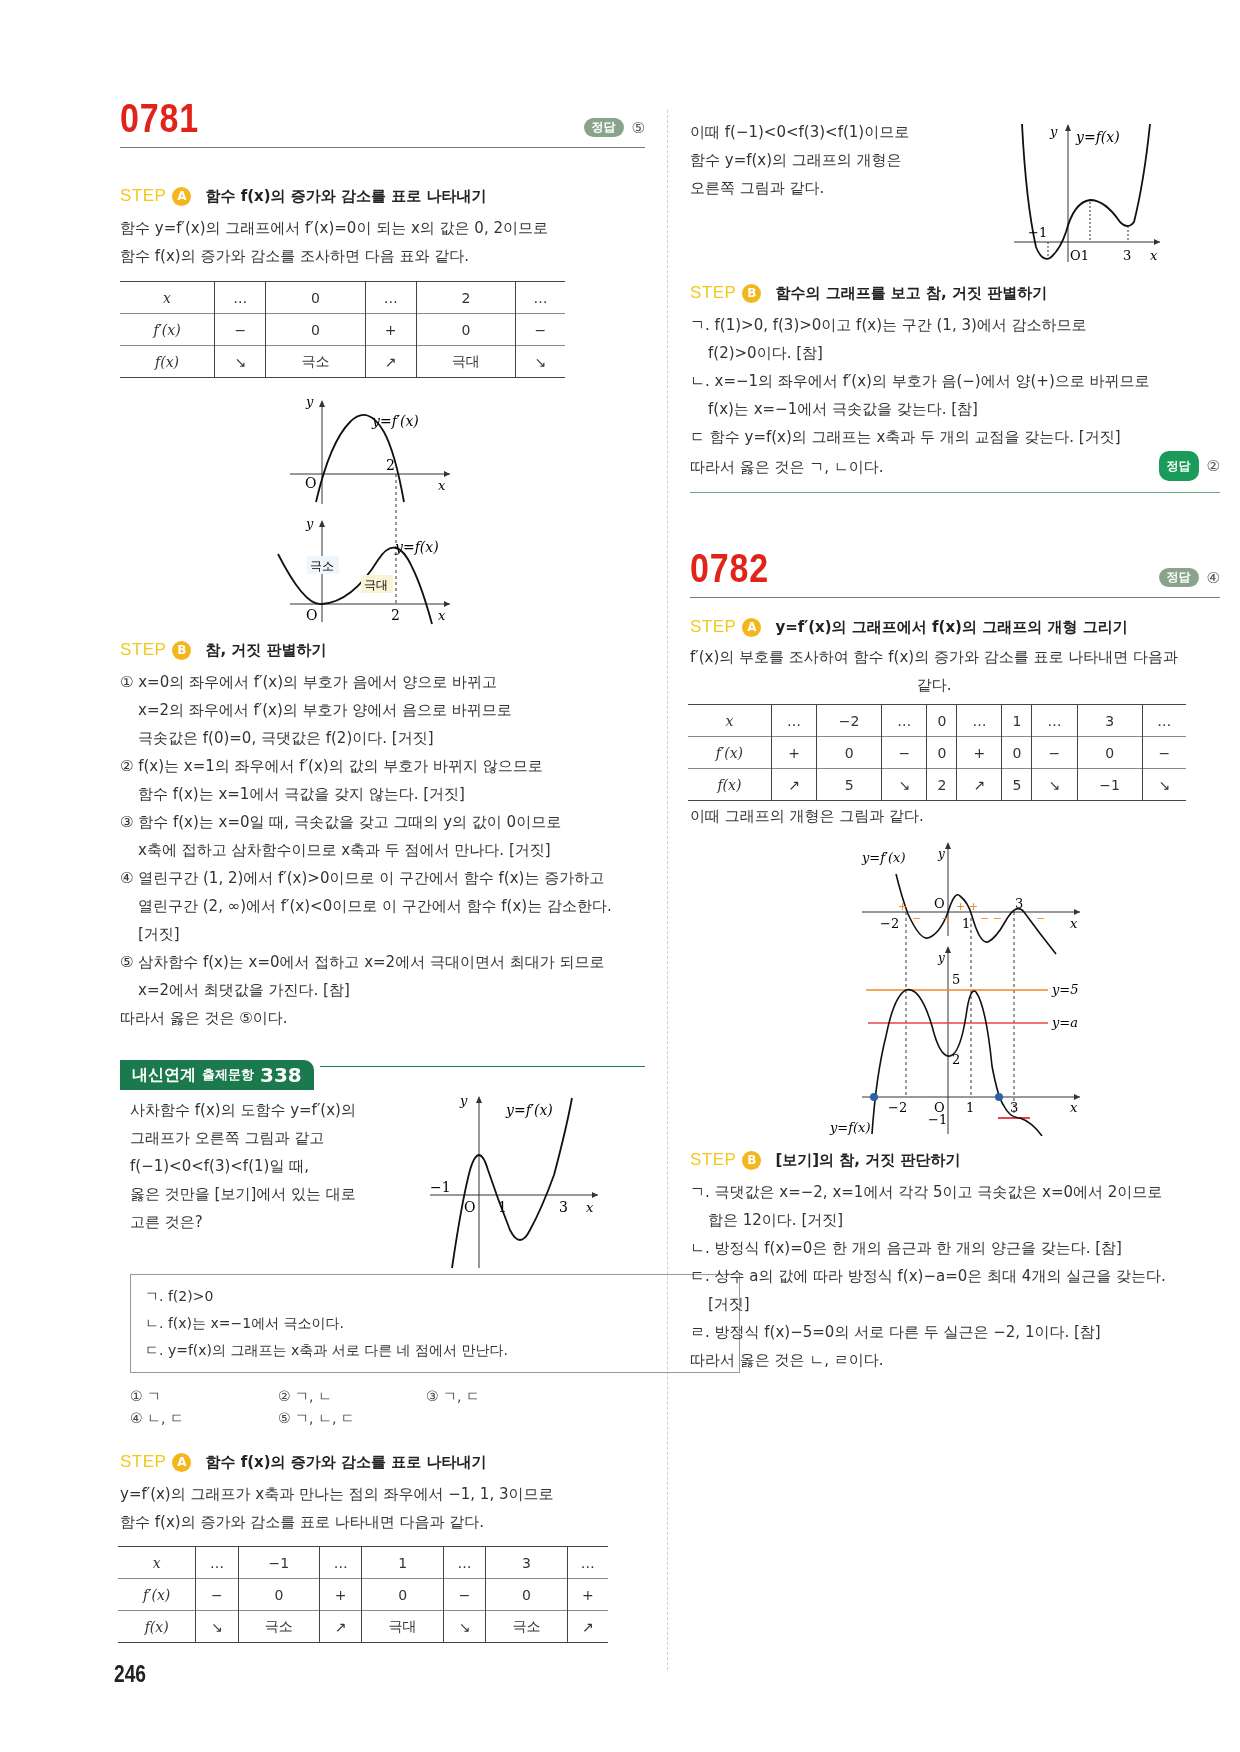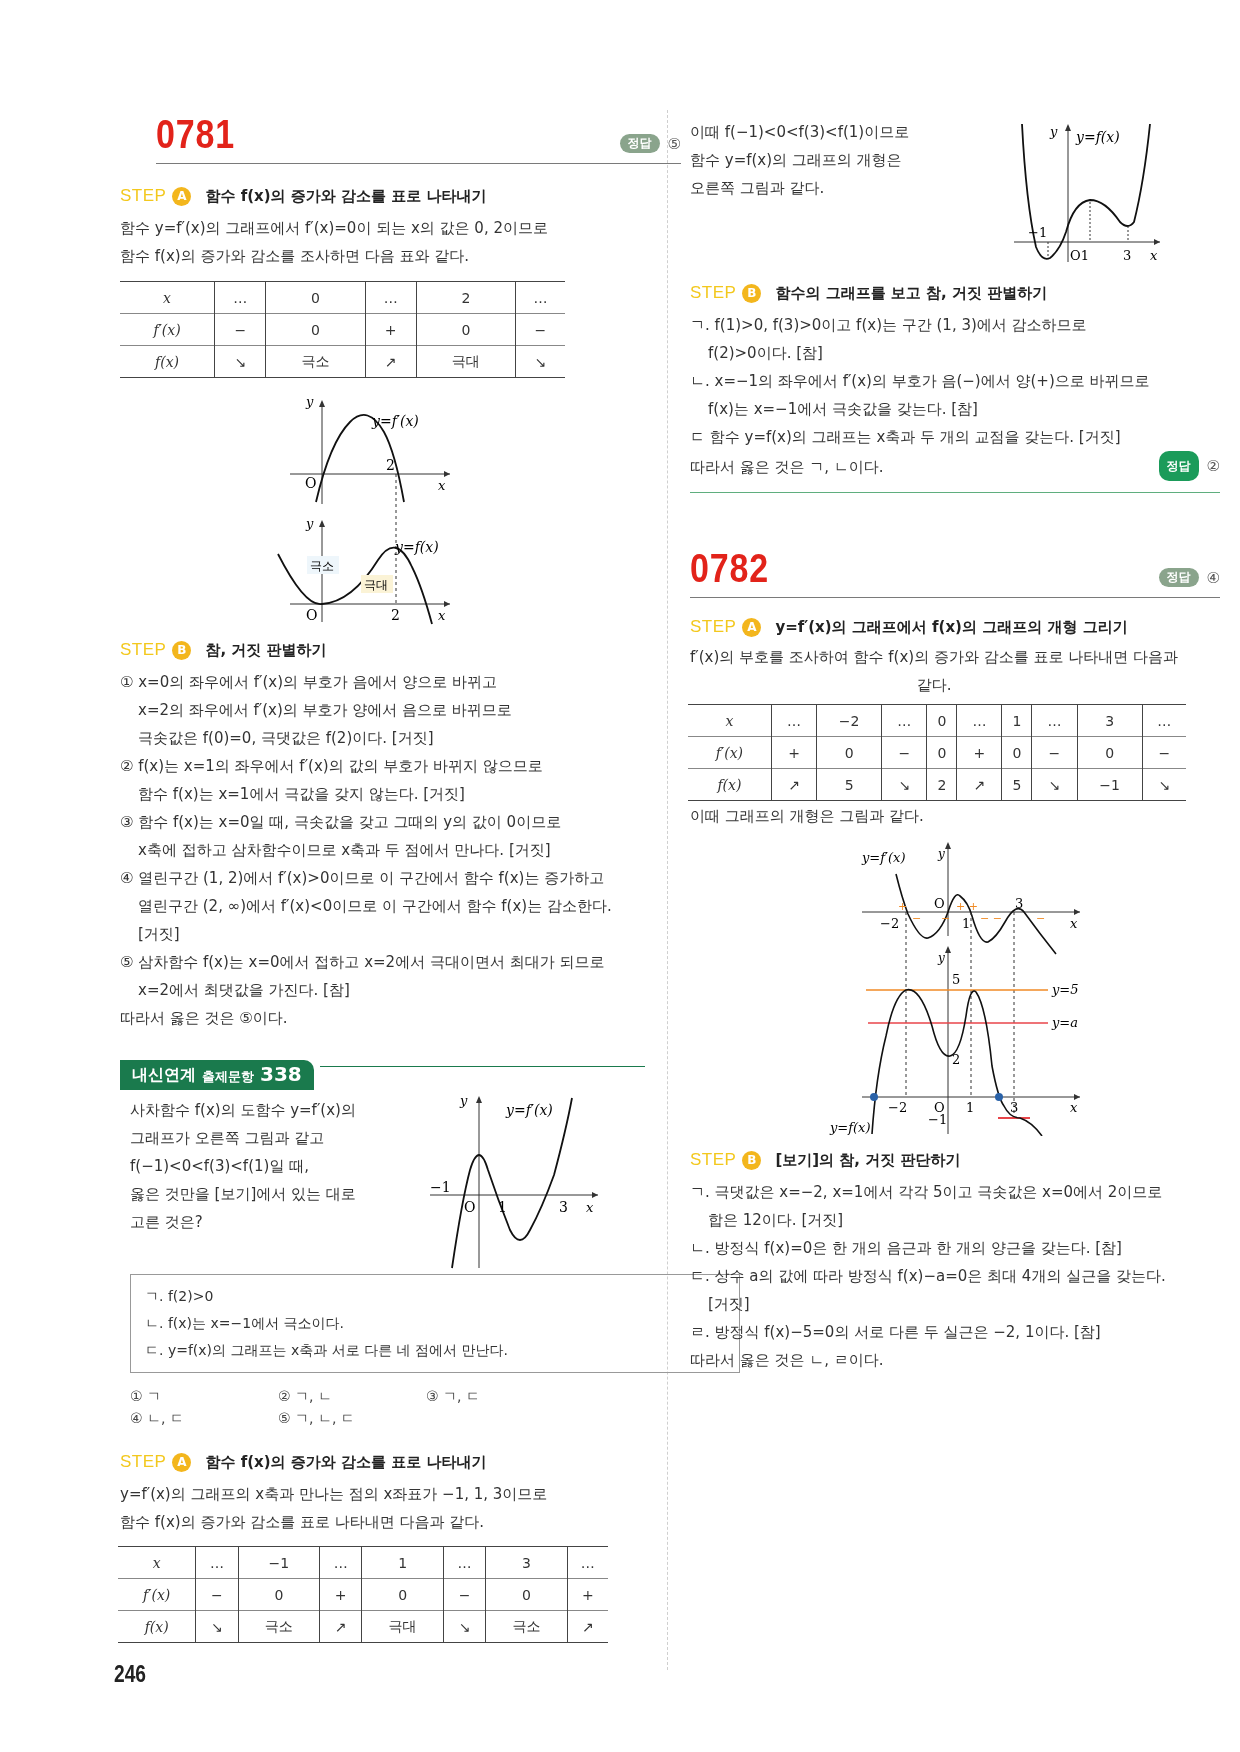--- a/index.html
+++ b/index.html
@@ -27,41 +27,41 @@
 
   table.vt { position: absolute; border-collapse: collapse; font-size: 14px; }
   table.vt td { border-left: 1px solid #444; text-align: center; height: 32px; color: #333; }
   table.vt td:first-child { border-left: none; }
   table.vt tr { border-bottom: 1px solid #888; }
   table.vt tr:first-child { border-top: 1.5px solid #444; }
   table.vt tr:last-child { border-bottom: 1.5px solid #444; }
   .dim { color: #999; }
 
   .naesin { position: absolute; left: 0; height: 30px; width: 100%; }
-  .naesin-tab { position: absolute; left: 0; top: 0; height: 30px; background: #1a7a4d; color: #fff; font-weight: bold; font-size: 16px; padding: 4px 12px; border-radius: 0 10px 0 0; display: flex; align-items: flex-end; gap: 6px; }
+  .naesin-tab { position: absolute; left: 0; top: 0; height: 30px; background: #1a7a4d; color: #fff; font-weight: bold; font-size: 16px; padding: 4px 12px; border-radius: 0 10px 0 0; display: flex; align-items: center; gap: 6px; }
   .naesin-tab .num { font-size: 20px; }
   .naesin-line { position: absolute; left: 200px; right: 0; top: 6px; border-top: 1px solid #1a7a4d; }
 
   .bogi { position: absolute; border: 1px solid #999; padding: 8px 14px; font-size: 14px; line-height: 27px; color: #333; }
   .choices { position: absolute; font-size: 14px; color: #444; line-height: 22px; }
   .choices .row { display: flex; }
   .choices .c { width: 148px; }
 
   .green-line { position: absolute; left: 0; width: 100%; border-top: 1.5px solid #5fae7e; }
   .page-num { position: absolute; left: 114px; top: 1660px; font-family: "Liberation Sans", sans-serif; font-size: 24px; font-weight: bold; color: #222; transform: scaleX(0.8); transform-origin: left; }
   svg text { font-family: "DejaVu Serif", serif; }
 </style>
 </head>
 <body>
 
 <div class="divider-v"></div>
 
 <div class="col col-left">
 
-  <div class="prob-head" style="top:112px;margin-left:36px;">
+  <div class="prob-head" style="top:96px;">
     <div class="prob-num">0781</div>
     <div class="answer">
       <span class="answer-pill">정답</span>
       <span class="answer-num">⑤</span>
     </div>
   </div>
 
   <div class="step" style="top:186px;">
     <span class="step-label">STEP</span>
       <span class="step-circle">A</span>
@@ -200,21 +200,21 @@
       <span class="c">⑤ ㄱ, ㄴ, ㄷ</span>
     </div>
   </div>
 
   <div class="step" style="top:1452px;">
     <span class="step-label">STEP</span>
       <span class="step-circle">A</span>
     <span>함수 f(x)의 증가와 감소를 표로 나타내기</span>
   </div>
   <div class="para" style="top:1480px;">
-    <div>y=f′(x)의 그래프의 x축과 만나는 점의 x좌표가 −1, 1, 3이므로</div>
+    <div>y=f′(x)의 그래프가 x축과 만나는 점의 좌우에서 −1, 1, 3이므로</div>
     <div>함수 f(x)의 증가와 감소를 표로 나타내면 다음과 같다.</div>
   </div>
   <table class="vt" style="top:1546px; left:-2px; width:490px;">
     <tbody>
         <tr>
           <td class="math">x</td>
           <td>…</td>
           <td>−1</td>
           <td>…</td>
           <td>1</td>

